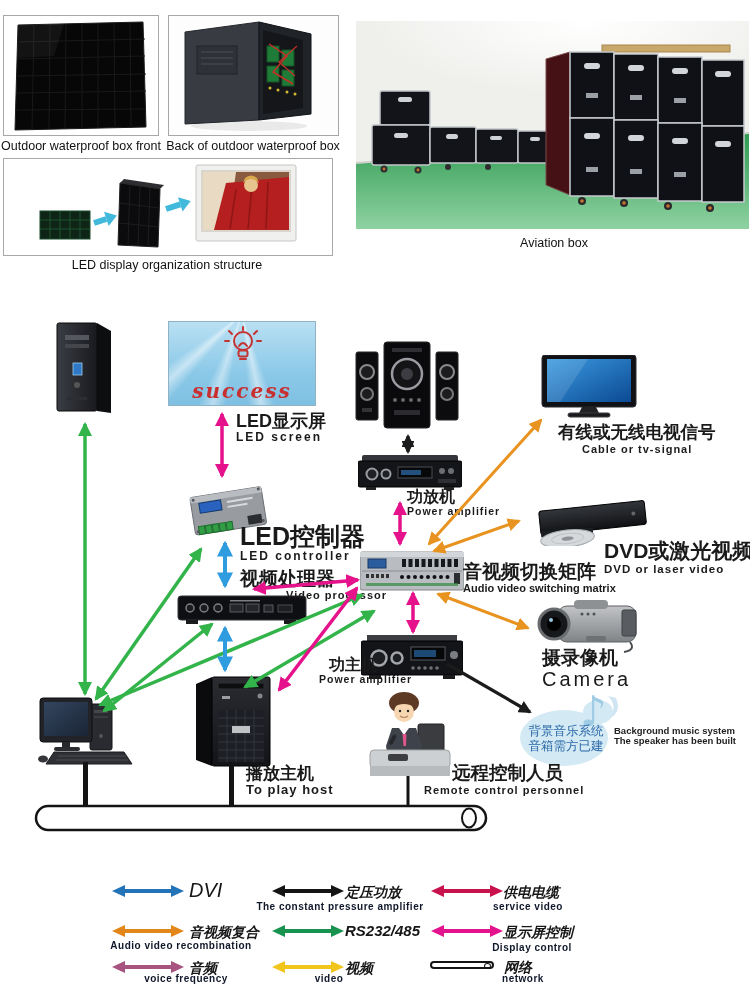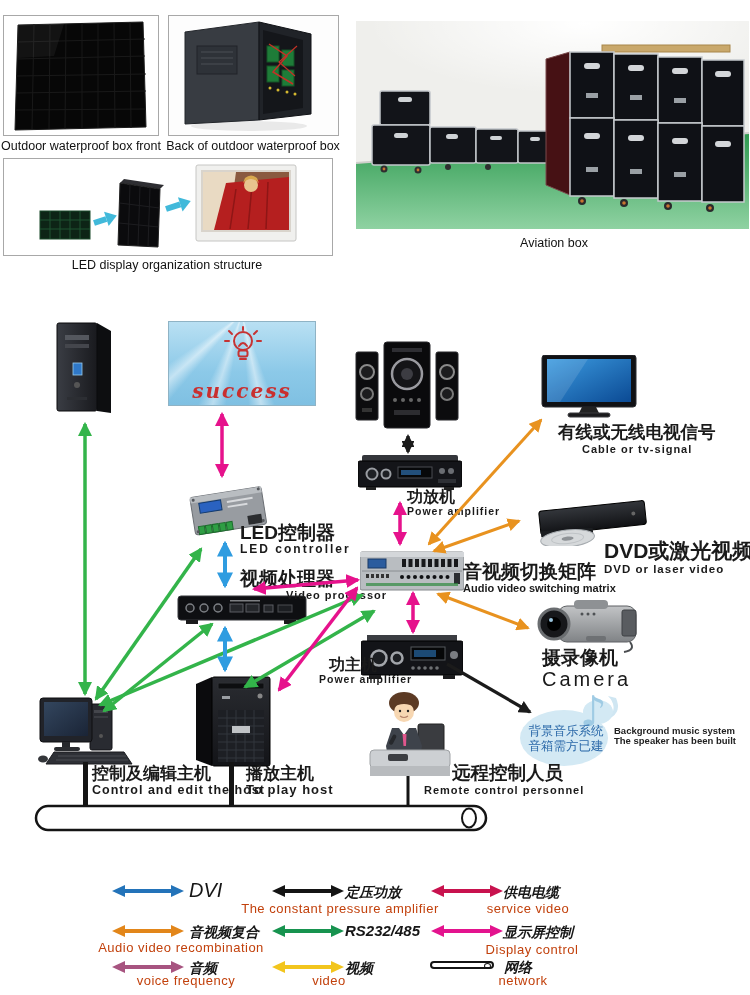--- a/index.html
+++ b/index.html
@@ -26,21 +26,21 @@
     font-family:"DejaVu Serif",serif;font-style:italic;font-weight:700;
     font-size:20px;letter-spacing:2px;color:#c92f2f;}
   
   .legwrap{position:absolute;width:72px;height:14px;}
   .legarrow{position:absolute;top:5px;left:13px;width:46px;height:4px;background:currentColor;}
   .legarrow:before{content:"";position:absolute;left:-13px;top:-4.5px;width:0;height:0;
     border-top:6.5px solid transparent;border-bottom:6.5px solid transparent;border-right:13px solid currentColor;}
   .legarrow:after{content:"";position:absolute;right:-13px;top:-4.5px;width:0;height:0;
     border-top:6.5px solid transparent;border-bottom:6.5px solid transparent;border-left:13px solid currentColor;}
   .legzh{position:absolute;font-weight:700;font-size:14px;white-space:nowrap;color:#161616;font-style:italic;}
-  .legen{position:absolute;font-weight:400;font-size:13px;letter-spacing:.5px;white-space:nowrap;color:#c2410c;transform:translateX(-50%);}
+  .legen{position:absolute;font-weight:700;font-size:10px;letter-spacing:.5px;white-space:nowrap;color:#0f172a;transform:translateX(-50%);}
   #legend-pipe{position:absolute;left:430px;top:961px;width:64px;height:8px;border:2px solid #141414;
     border-radius:6px;background:#fff;box-sizing:border-box;}
   #legend-pipe:after{content:"";position:absolute;right:1px;top:0;width:5px;height:4px;
     border:1.2px solid #141414;border-radius:50%;}
   #music-text{position:absolute;left:518px;top:724px;width:96px;text-align:center;
     font-weight:400;font-size:12.5px;color:#2a68a8;line-height:1.22;}
   .musen{position:absolute;font-weight:700;font-size:9.5px;color:#222;white-space:nowrap;line-height:1.1;}
 </style>
 </head>
 <body>
@@ -555,26 +555,30 @@
           <line x1="26" y1="84" x2="72" y2="84"></line>
         <line x1="35" y1="36" x2="35" y2="88"></line>
           <line x1="44" y1="36" x2="44" y2="88"></line>
           <line x1="53" y1="36" x2="53" y2="88"></line>
           <line x1="62" y1="36" x2="62" y2="88"></line>
       </g>
       <rect x="40" y="52" width="18" height="7" fill="#c0c3c6"></rect>
     </svg>
   </div>
 
+  <div class="lbl" style="left:236px;top:411px">
+    <div class="zh" style="font-size:18px">LED显示屏</div>
+    <div class="en" style="font-size:12px;letter-spacing:2px">LED screen</div>
+  </div>
   <div class="lbl" style="left:558px;top:423px">
     <div class="zh" style="font-size:17.5px">有线或无线电视信号</div>
     <div class="en" style="font-size:11px;margin-left:24px">Cable or tv-signal</div>
   </div>
   <div class="lbl" style="left:240px;top:522px">
-    <div class="zh" style="font-size:19px">LED控制器</div>
+    <div class="zh" style="font-size:25px">LED控制器</div>
     <div class="en" style="font-size:12px;letter-spacing:2px">LED controller</div>
   </div>
   <div class="lbl" style="left:407px;top:488px">
     <div class="zh" style="font-size:16px">功放机</div>
     <div class="en" style="font-size:10.5px">Power amplifier</div>
   </div>
   <div class="lbl" style="left:240px;top:568px">
     <div class="zh" style="font-size:19px">视频处理器</div>
     <div class="en" style="font-size:11px;margin-left:46px">Video processor</div>
   </div>
@@ -586,24 +590,20 @@
     <div class="zh" style="font-size:21px">DVD或激光视频</div>
     <div class="en" style="font-size:11.5px;">DVD or laser video</div>
   </div>
   <div class="lbl" style="left:542px;top:647px">
     <div class="zh" style="font-size:19px">摄录像机</div>
     <div class="en" style="font-size:20px;font-weight:500;letter-spacing:3px">Camera</div>
   </div>
   <div class="lbl" style="left:329px;top:656px">
     <div class="zh" style="font-size:16px">功主机</div>
     <div class="en" style="font-size:10.5px;margin-left:-10px">Power amplifier</div>
-  </div>
-  <div class="lbl" style="left:92px;top:764px">
-    <div class="zh" style="font-size:17px">控制及编辑主机</div>
-    <div class="en" style="font-size:12.5px">Control and edit the host</div>
   </div>
   <div class="lbl" style="left:246px;top:764px">
     <div class="zh" style="font-size:17px">播放主机</div>
     <div class="en" style="font-size:13px">To play host</div>
   </div>
   <div class="lbl" style="left:452px;top:763px">
     <div class="zh" style="font-size:18.5px">远程控制人员</div>
     <div class="en" style="font-size:11px;margin-left:-28px">Remote control personnel</div>
   </div>
 

